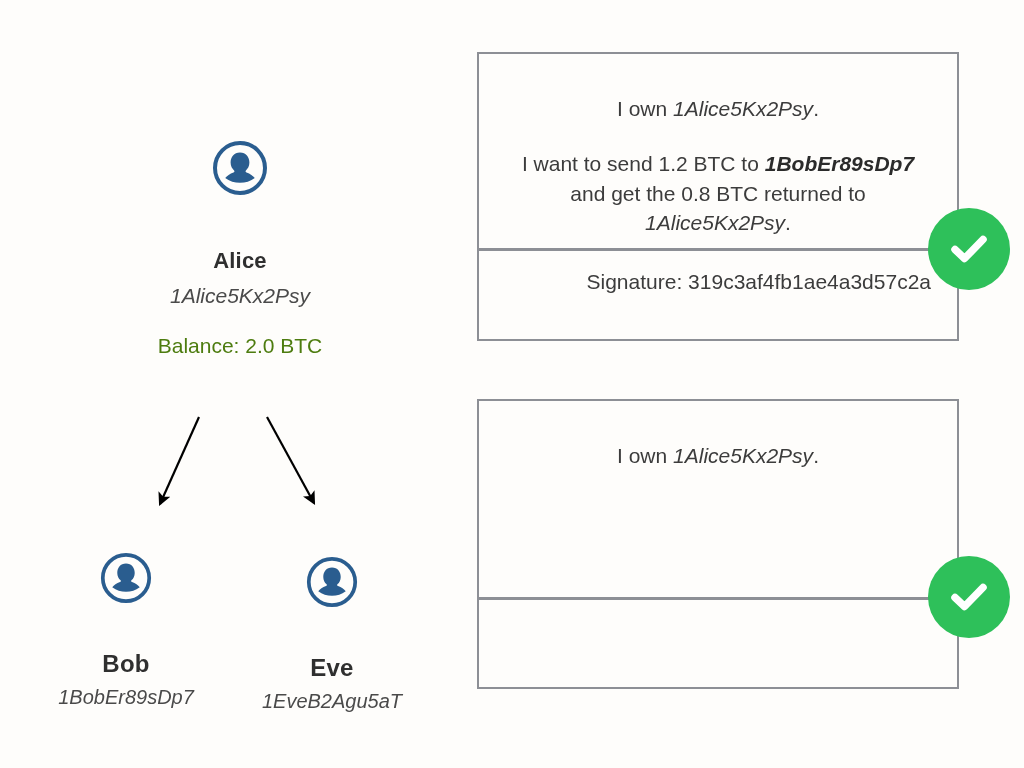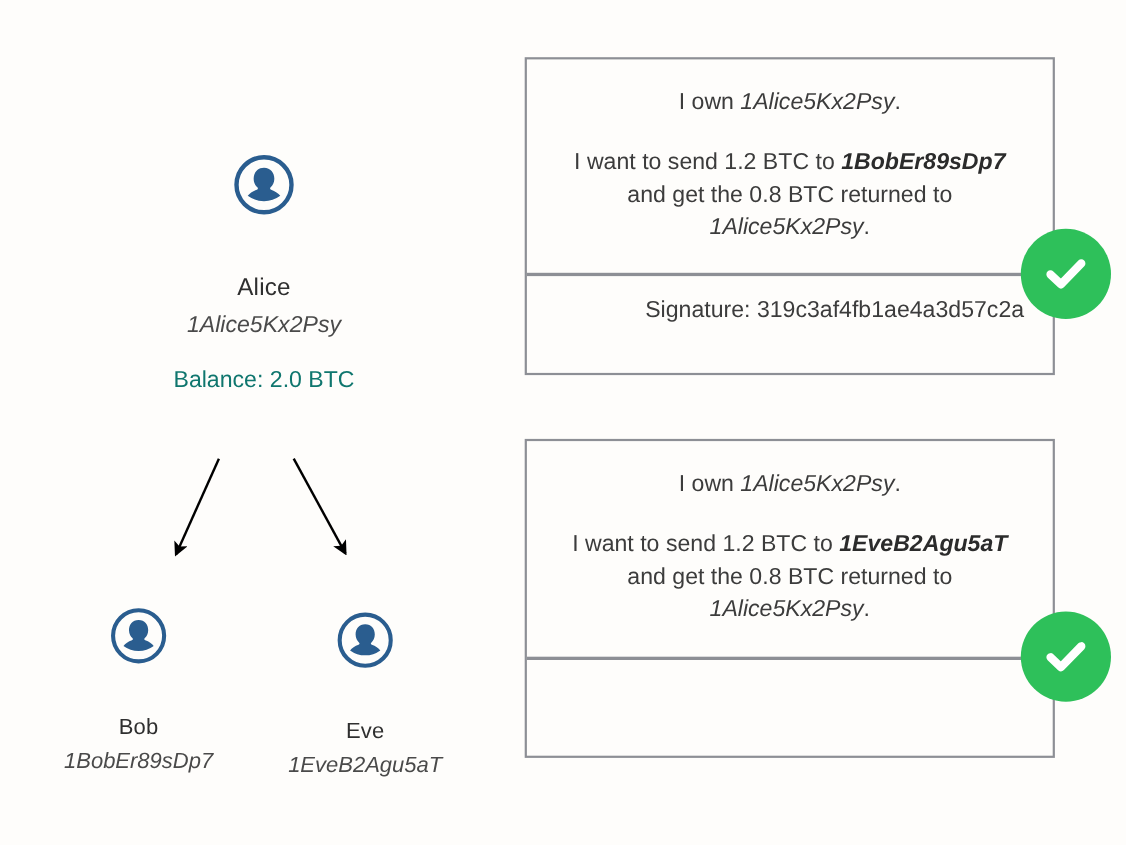--- a/index.html
+++ b/index.html
@@ -26,40 +26,40 @@
   .actor {
     position: absolute;
     text-align: center;
     width: 240px;
   }
   .avatar {
     display: block;
     margin: 0 auto;
   }
   .actor-name {
-    font-weight: normal;
+    font-weight: bold;
     color: #2f2f2f;
     letter-spacing: .2px;
   }
   .actor-addr {
     font-style: italic;
     color: #4a4a4a;
   }
   .actor-balance {
-    color: #0f766e;
+    color: #4d7c0f;
   }
 
   #actor-alice { left: 120px; top: 140px; }
   #actor-alice .actor-name   { font-size: 22px; margin-top: 52px; }
   #actor-alice .actor-addr   { font-size: 21px; margin-top: 10px; }
   #actor-alice .actor-balance{ font-size: 21px; margin-top: 26px; }
 
   #actor-bob  { left: 6px;  top: 552px; width: 240px; }
   #actor-eve  { left: 212px; top: 556px; width: 240px; }
-  #actor-bob .actor-name, #actor-eve .actor-name { font-size: 20px; margin-top: 46px; }
+  #actor-bob .actor-name, #actor-eve .actor-name { font-size: 24px; margin-top: 46px; }
   #actor-bob .actor-addr, #actor-eve .actor-addr { font-size: 20px; margin-top: 8px; }
 
   
   .arrows {
     position: absolute;
     left: 0; top: 0;
     width: 1024px; height: 768px;
     pointer-events: none;
   }
 
@@ -76,21 +76,21 @@
   .tx-message {
     padding: 24px 26px 22px 26px;
     text-align: center;
     font-size: 21px;
     line-height: 1.42;
     color: #3c3c3c;
   }
   #tx-box-1 .tx-message { height: 194px; box-sizing: border-box; }
   #tx-box-2 .tx-message { height: 196px; box-sizing: border-box; }
 
-  .tx-message p { margin: 0; }
+  .tx-message p { margin: 16px; }
   .tx-message p + p { margin-top: 25px; text-align: center; }
 
   .addr-italic {
     font-style: italic;
   }
   .addr-strong {
     font-style: italic;
     font-weight: bold;
     color: #2b2b2b;
   }
@@ -188,21 +188,20 @@
 
   <div class="verified-badge" id="badge-1">
     <svg width="50" height="50" viewBox="0 0 50 50">
       <path d="M11 25.5 L20.5 34.5 L39 15.5" fill="none" stroke="#ffffff" stroke-width="7.5" stroke-linecap="round" stroke-linejoin="round"></path>
     </svg>
   </div>
 
   <div class="tx-box" id="tx-box-2">
     <div class="tx-message">
       <p><span>I own </span><span class="addr-italic">1Alice5Kx2Psy</span><span>.</span></p>
-      <p><span>I want to send 1.2 BTC to </span><span class="addr-strong">1EveB2Agu5aT</span><span> and get the 0.8 BTC returned to </span><span class="addr-italic">1Alice5Kx2Psy</span><span>.</span></p>
     </div>
     <div class="tx-divider"></div>
   </div>
 
   <div class="verified-badge" id="badge-2">
     <svg width="50" height="50" viewBox="0 0 50 50">
       <path d="M11 25.5 L20.5 34.5 L39 15.5" fill="none" stroke="#ffffff" stroke-width="7.5" stroke-linecap="round" stroke-linejoin="round"></path>
     </svg>
   </div>
 

